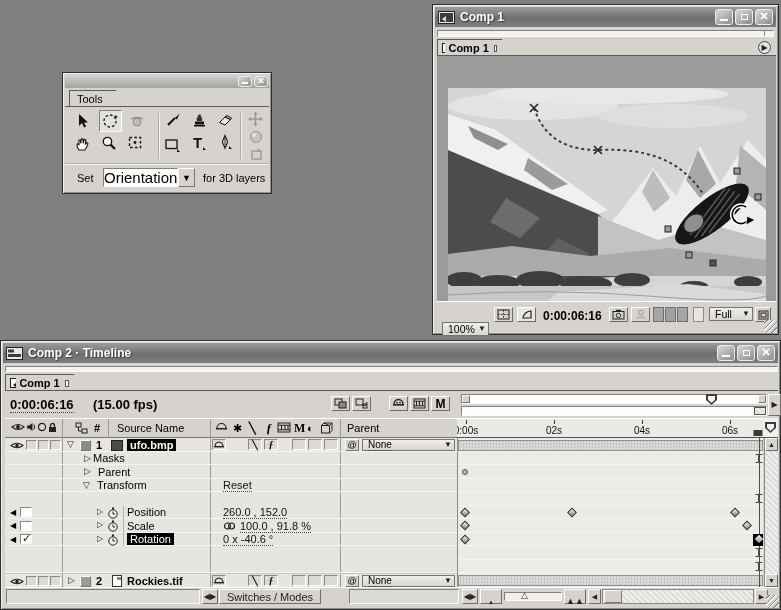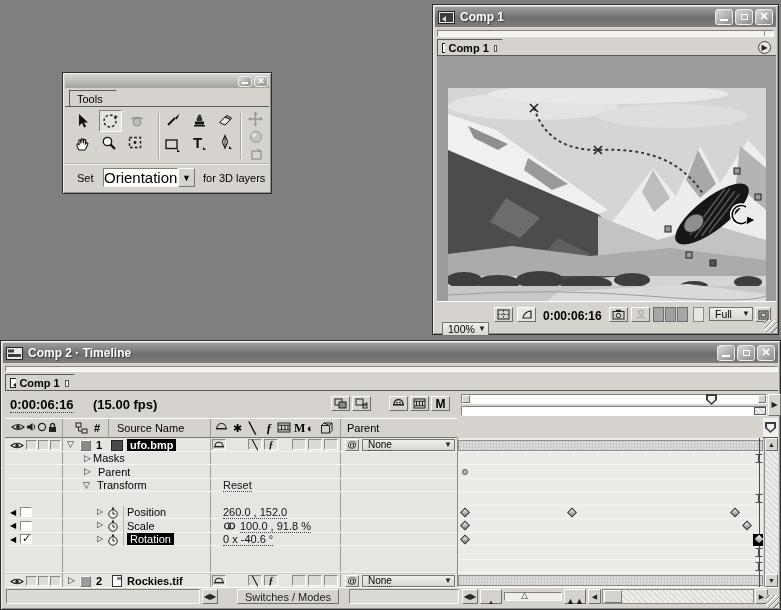--- a/index.html
+++ b/index.html
@@ -473,20 +473,31 @@
     <span class="abs" style="left:289px; top:2px; font-size:12px; font-weight:bold; font-family:'Liberation Serif',serif;">M</span>
     <span class="abs" style="left:302px; top:3px; font-size:11px;">◐</span>
     <svg class="colheader-icon" style="left:315px;" width="13" height="12">
         <rect x="1.5" y="3.5" width="8" height="7.5" fill="none" stroke="#222"></rect>
         <path d="M1.5,3.5 L4,1 H12 V8.5 L9.5,11 M4,1 L9.5,3.5 M12,1 L9.5,3.5" fill="none" stroke="#222"></path>
       </svg>
     <div class="vline" style="left:335px; height:20px;"></div>
     <span class="abs" style="left:342px; top:3px; font-size:11px;">Parent</span>
   </div>
 
+  <div class="abs" style="left:456px; top:77px; width:306px; height:20px; background:#eae9e6; border-top:1px solid #fff; border-bottom:1px solid #55544f; overflow:hidden;" id="ruler">
+    <div class="abs" id="cti-top" style="width: 9px; height: 6px; background: rgb(58, 58, 58); bottom: 1px; transform: translateX(-50%); left: 301px;"></div>
+  <span style="position: absolute; top: 6px; left: 9px; transform: translateX(-50%); font-size: 10px; color: rgb(17, 17, 17); white-space: nowrap;">0:00s</span>
+      <div style="position: absolute; top: 1px; left: 9px; width: 1px; height: 4px; background: rgb(51, 51, 51);"></div>
+      <span style="position: absolute; top: 6px; left: 97px; transform: translateX(-50%); font-size: 10px; color: rgb(17, 17, 17); white-space: nowrap;">02s</span>
+      <div style="position: absolute; top: 1px; left: 97px; width: 1px; height: 4px; background: rgb(51, 51, 51);"></div>
+      <span style="position: absolute; top: 6px; left: 185px; transform: translateX(-50%); font-size: 10px; color: rgb(17, 17, 17); white-space: nowrap;">04s</span>
+      <div style="position: absolute; top: 1px; left: 185px; width: 1px; height: 4px; background: rgb(51, 51, 51);"></div>
+      <span style="position: absolute; top: 6px; left: 273px; transform: translateX(-50%); font-size: 10px; color: rgb(17, 17, 17); white-space: nowrap;">06s</span>
+      <div style="position: absolute; top: 1px; left: 273px; width: 1px; height: 4px; background: rgb(51, 51, 51);"></div>
+    </div>
   <div class="abs" style="left:762px; top:77px; width:15px; height:20px; background:#f1f0ed; border-bottom:1px solid #55544f; display:flex; align-items:center; justify-content:center;">
     <div class="pent"></div>
   </div>
 
   <div class="abs" style="left:4px; top:97px; width:452px; height:149px; background:#e6e5e2; overflow:hidden;">
     <div class="vline" style="left:57px; height:149px;"></div>
     <div class="vline" style="left:205px; height:149px;"></div>
     <div class="vline" style="left:335px; height:149px;"></div>
 
     <div class="row rowline" style="top:0;">
@@ -652,21 +663,21 @@
     </div>
 
   <div class="abs hatch" style="left:763px; top:97px; width:14px; height:149px; border-left:1px solid #8d8b86;">
     <div class="scroll-btn" style="left:0; top:0; width:13px; height:13px; font-size:7px; line-height:12px;">▲</div>
     <div class="scroll-btn" style="left:0; bottom:0; width:13px; height:13px; font-size:7px; line-height:12px;">▼</div>
   </div>
 
   <div class="abs" style="left:4px; top:246px; width:773px; height:18px; background:#d6d3ce; border-top:1px solid #fff;">
     <div class="abs sunken" style="left:1px; top:1px; width:194px; height:15px; background:#deccd4; background:#dcdad5;"></div>
     <div class="scroll-btn" style="left:197px; top:1px; width:16px; height:15px; font-size:8px; line-height:14px;">◀▶</div>
-    <div class="scroll-btn" style="left:232px; top:1px; width:102px; height:15px; font-size:11px; line-height:14px;">Switches / Modes</div>
+    <div class="scroll-btn" style="left:214px; top:1px; width:102px; height:15px; font-size:11px; line-height:14px;">Switches / Modes</div>
     <div class="abs sunken" style="left:344px; top:1px; width:110px; height:15px; background:#dcdad5;"></div>
     <div class="scroll-btn" style="left:457px; top:1px; width:16px; height:15px; font-size:8px; line-height:14px;">◀▶</div>
     <div class="scroll-btn" style="left:475px; top:1px; width:22px; height:15px;"><span style="font-size:6px; line-height:14px;">▲</span></div>
     <div class="abs sunken" style="left:499px; top:4px; width:58px; height:9px; background:#efeeeb;">
       <span class="abs" style="left:16px; top:-3px; font-size:9px; color:#333;">△</span>
     </div>
     <div class="scroll-btn" style="left:559px; top:1px; width:22px; height:15px;"><span style="font-size:9px; line-height:14px;">▲▲</span></div>
     <div class="scroll-btn" style="left:583px; top:1px; width:13px; height:15px; font-size:7px; line-height:14px;">◀</div>
     <div class="abs hatch" style="left:597px; top:1px; width:152px; height:15px; border:1px solid #8d8b86;">
       <div class="abs raised" style="left:1px; top:0px; width:18px; height:13px;"></div>

